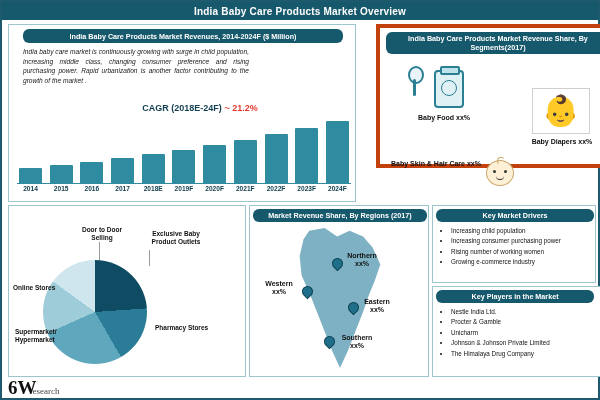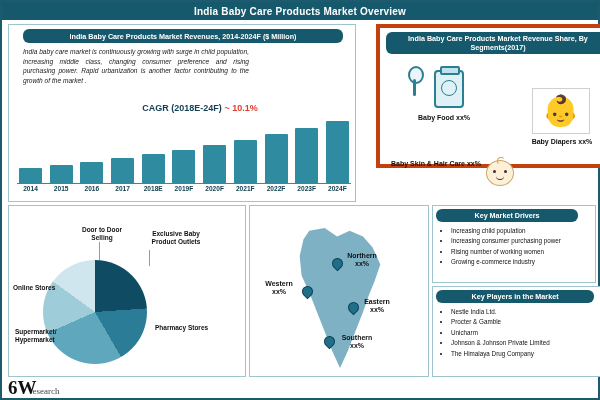--- a/index.html
+++ b/index.html
@@ -104,21 +104,21 @@
   .face .eye{position:absolute;top:9px;width:3px;height:3px;border-radius:50%;background:#333;}
   .face .eye.l{left:6px;} .face .eye.r{right:6px;}
   .face .mouth{position:absolute;left:9px;top:14px;width:8px;height:4px;border-bottom:1.4px solid #333;border-radius:0 0 8px 8px;}
   .face .curl{position:absolute;left:10px;top:-4px;width:6px;height:6px;border:1.4px solid #caa86a;border-radius:50%;border-bottom-color:transparent;border-right-color:transparent;}
   
   #dist{left:6px;top:203px;width:238px;height:172px;border:1px solid #9ec4cd;background:#ffffff;}
   #dist .secthead{position:absolute;left:4px;top:3px;width:230px;height:13px;}
   #reg{left:247px;top:203px;width:180px;height:172px;border:1px solid #9ec4cd;background:#ffffff;}
   #reg .secthead{position:absolute;left:3px;top:3px;width:174px;height:13px;}
   #drv{left:430px;top:203px;width:164px;height:78px;border:1px solid #9ec4cd;background:#ffffff;}
-  #drv .secthead{position:absolute;left:3px;top:3px;width:142px;height:13px;}
+  #drv .secthead{position:absolute;left:3px;top:3px;width:158px;height:13px;}
   #ply{left:430px;top:284px;width:192px;height:91px;border:1px solid #9ec4cd;background:#ffffff;}
   #ply .secthead{position:absolute;left:3px;top:3px;width:158px;height:13px;}
   .bullets{position:absolute;left:8px;top:20px;width:150px;margin:0;padding:0 0 0 10px;}
   .bullets li{font-size:6.3px;color:#111;line-height:1.5;margin-bottom:1px;}
   
   .pie{
     position:absolute;left:34px;top:54px;width:104px;height:104px;border-radius:50%;
     background:conic-gradient(
       #0f4c63 0deg 86deg,
       #2b7c96 86deg 150deg,
@@ -159,21 +159,21 @@
 
 <div id="page">
 
   <div class="titlebar">India Baby Care Products Market Overview</div>
 
   <div class="panel" id="rev">
     <div class="secthead">India Baby Care Products Market Revenues, 2014-2024F ($ Million)</div>
     <div class="revtext">India baby care market is continuously growing with surge in child population, increasing middle class, changing consumer preference and rising purchasing power. Rapid urbanization is another factor contributing to the growth of the market .</div>
     <div class="cagr">
       <span>CAGR (2018E-24F)</span>
-      <span class="val">~ 10.1%</span>
+      <span class="val">~ 21.2%</span>
     </div>
     <div class="bars">
       <div class="bar" style="height:15px"></div>
       <div class="bar" style="height:18px"></div>
       <div class="bar" style="height:21px"></div>
       <div class="bar" style="height:25px"></div>
       <div class="bar" style="height:29px"></div>
       <div class="bar" style="height:33px"></div>
       <div class="bar" style="height:38px"></div>
       <div class="bar" style="height:43px"></div>
@@ -234,20 +234,21 @@
     <div class="leader" style="left:140px;top:44px;width:1px;height:16px;"></div>
 
     <div class="plabel" style="left:62px;top:20px;width:62px;text-align:center;">Door to Door Selling</div>
     <div class="plabel" style="left:134px;top:24px;width:66px;text-align:center;">Exclusive Baby Product Outlets</div>
     <div class="plabel" style="left:4px;top:78px;width:56px;">Online Stores</div>
     <div class="plabel" style="left:6px;top:122px;width:60px;">Supermarket/ Hypermarket</div>
     <div class="plabel" style="left:146px;top:118px;width:56px;">Pharmacy Stores</div>
   </div>
 
   <div class="panel" id="reg">
+    <div class="secthead">Market Revenue Share, By Regions (2017)</div>
     <div class="mapwrap">
       <div class="mapshape"></div>
 
       <div class="pin" style="left:76px;top:34px;"></div>
       <div class="rlabel" style="left:84px;top:28px;width:44px;">
         <span>Northern</span><br>
         <span>xx%</span>
       </div>
 
       <div class="pin" style="left:46px;top:62px;"></div>

